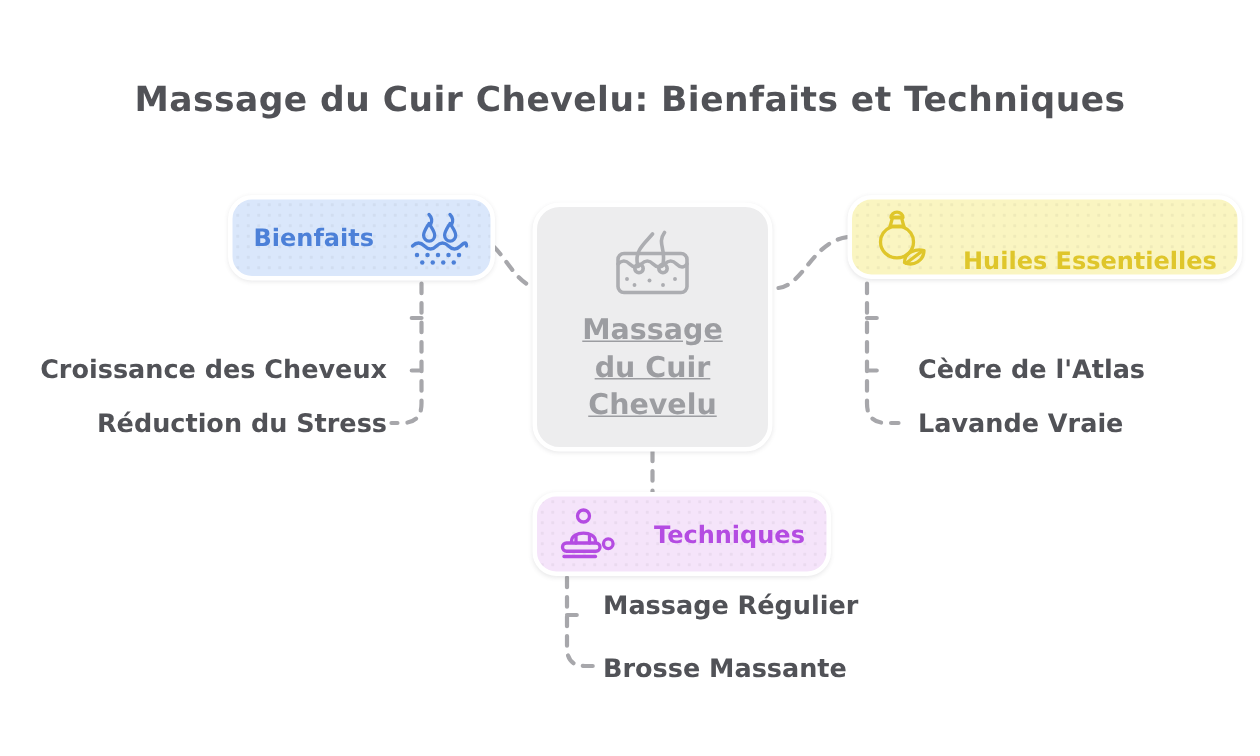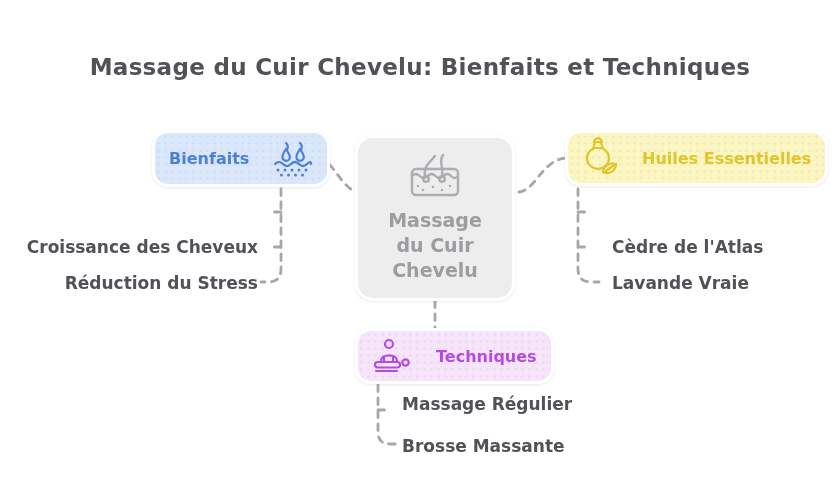--- a/index.html
+++ b/index.html
@@ -12,28 +12,28 @@
   svg.connectors{position:absolute;left:0;top:0;z-index:1;}
   .dash{fill:none;stroke:#A7A7AB;stroke-width:2.8;stroke-dasharray:6.5 6.5;stroke-linecap:round;}
 
   .node{position:absolute;z-index:2;display:flex;align-items:center;gap:24px;
         box-sizing:border-box;border:3px solid #ffffff;border-radius:16px;
         padding:0 14px;font-weight:bold;font-size:16px;white-space:nowrap;
         box-shadow:0 1px 3px rgba(80,80,90,.12);
         background-image:radial-gradient(rgba(0,0,0,.045) 1px,transparent 1.3px);
         background-size:7px 7px;}
   .node-bienfaits{left:152px;top:130px;height:57px;background-color:#DAE7FB;color:#4C80D8;}
-  .node-huiles{left:565px;top:130px;height:56px;background-color:#FAF5C1;color:#DFC62B;}
+  .node-huiles{left:565px;top:130px;height:56px;background-color:#FAF5C1;color:#DFC62B;align-items:flex-end;}
   .node-techniques{left:355px;top:328px;height:56px;background-color:#F5E4FA;color:#B44CE2;}
 
   .node-center{position:absolute;z-index:2;left:355px;top:135px;width:160px;height:166px;
         box-sizing:border-box;border:3px solid #ffffff;border-radius:18px;
         background-color:#EDEDEE;color:#9C9DA1;font-weight:bold;font-size:19px;
         display:flex;flex-direction:column;align-items:center;justify-content:center;gap:9px;
-        text-align:center;line-height:1.32;box-shadow:0 1px 3px rgba(80,80,90,.12);}
+        text-align:center;line-height:1.32;box-shadow:0 1px 3px rgba(80,80,90,.12);text-decoration:underline;}
   .node-center .lbl{width:102px;}
 
   .item{position:absolute;z-index:2;font-size:17px;font-weight:bold;color:#515257;
         white-space:nowrap;line-height:22px;}
   .item.r{text-align:right;}
 
   .icon{display:block;flex:0 0 auto;}
 </style>
 </head>
 <body>

